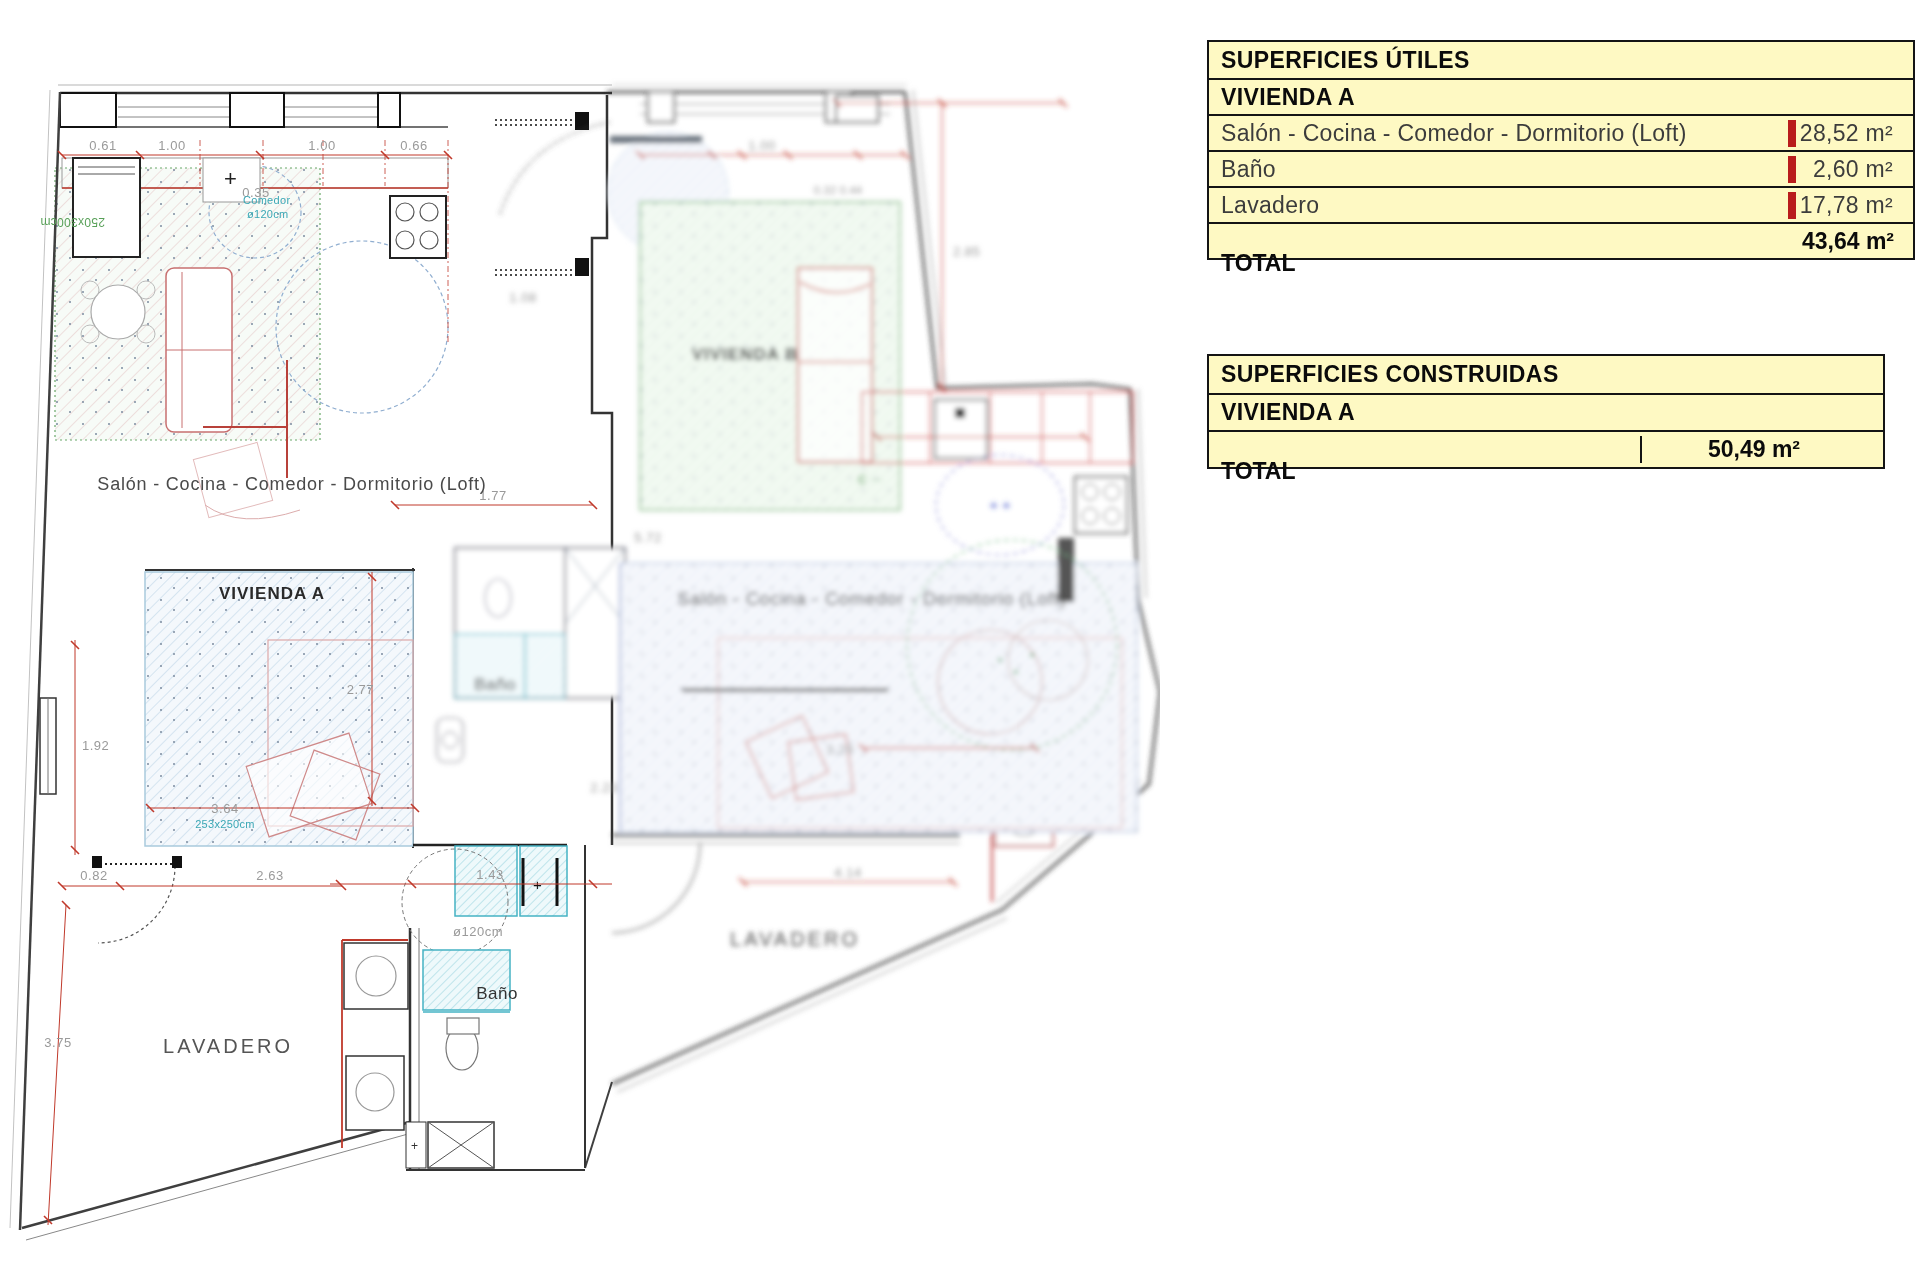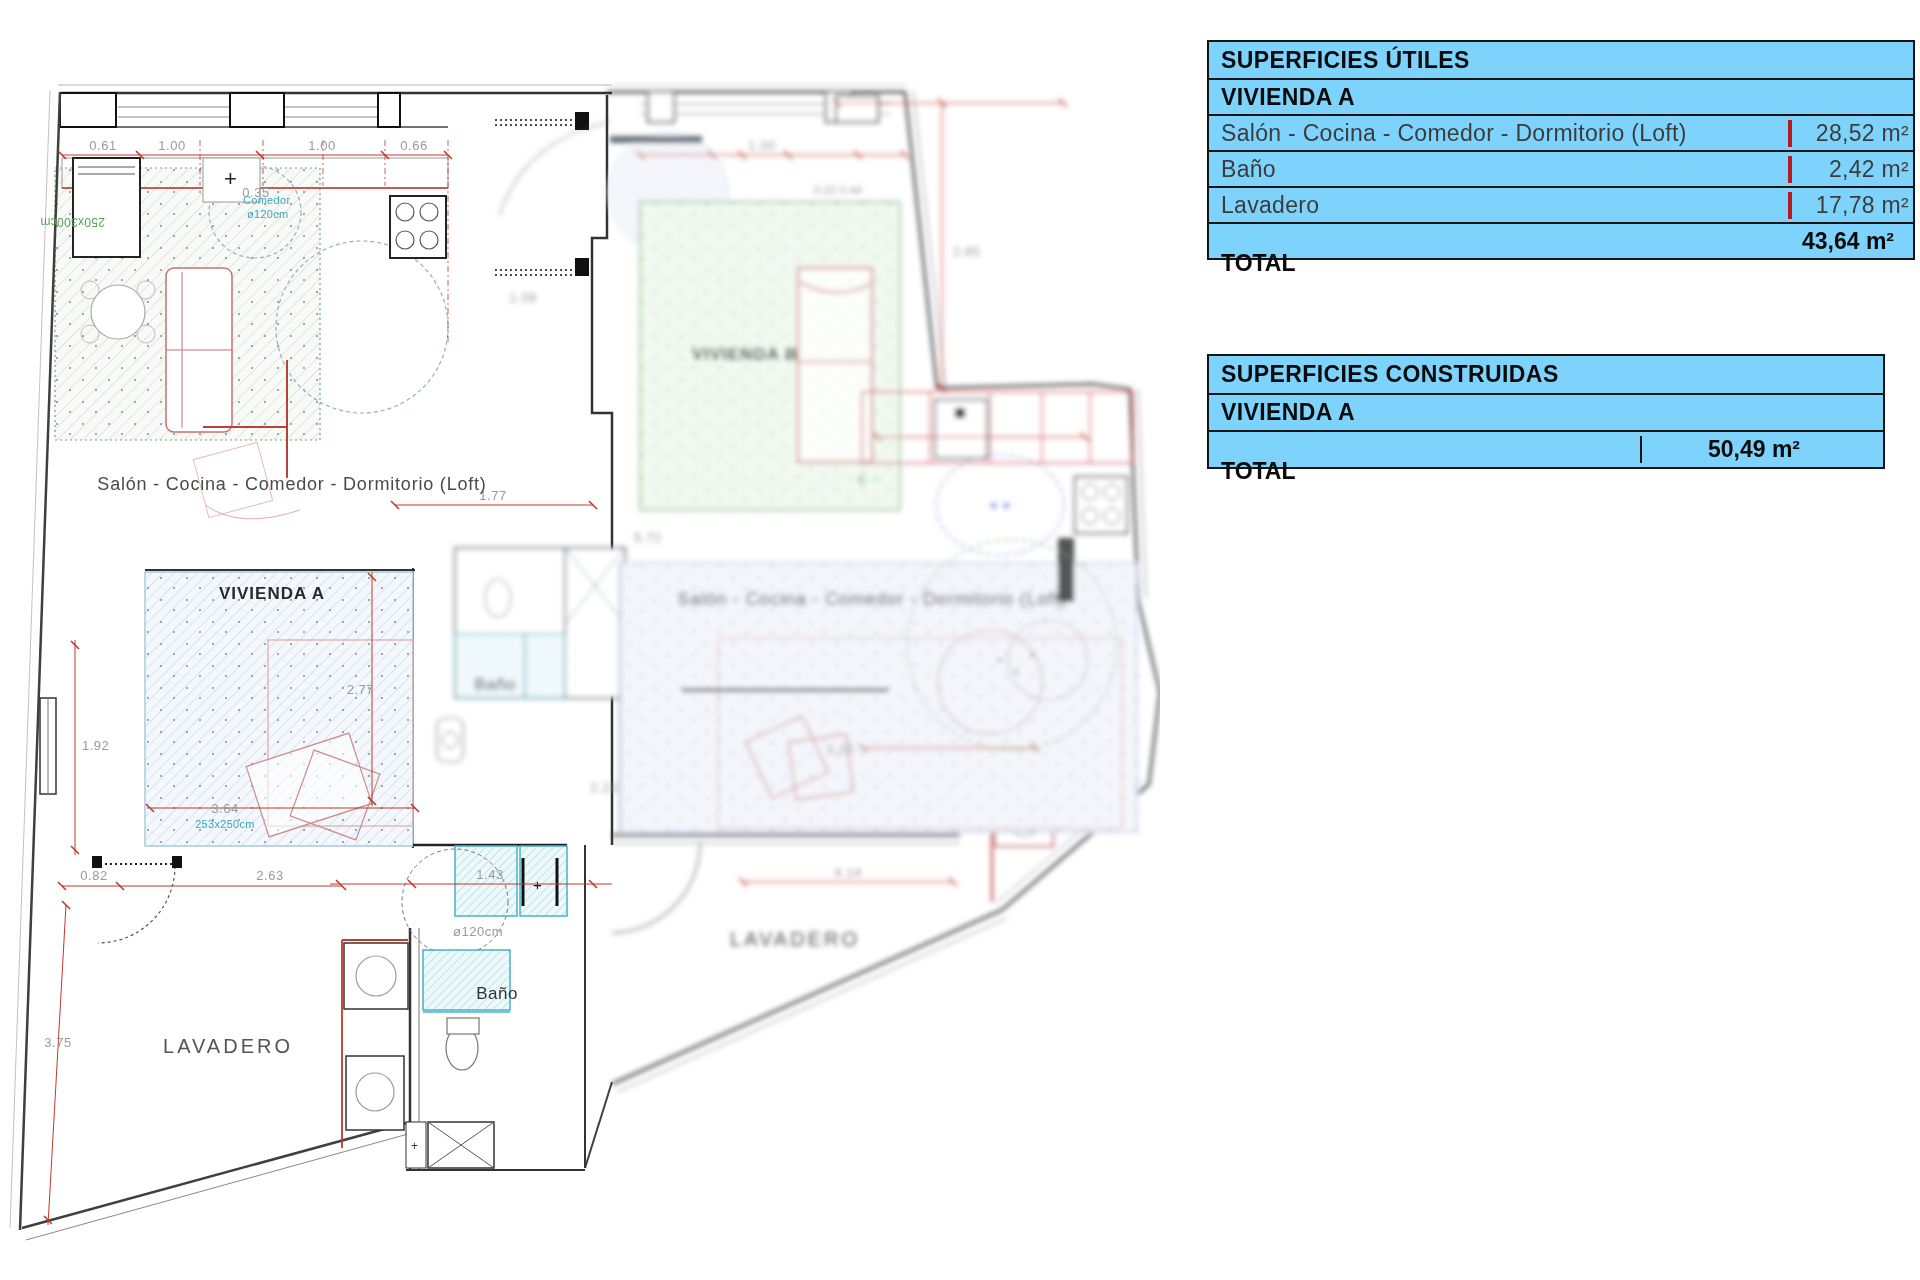--- a/index.html
+++ b/index.html
@@ -1,26 +1,26 @@
 <!DOCTYPE html>
 <html><head>
 <meta charset="utf-8">
 <style>
   html,body{margin:0;padding:0;background:#fff;width:1920px;height:1280px;
     font-family:"Liberation Sans",sans-serif;overflow:hidden;}
   .stage{position:relative;width:1920px;height:1280px;background:#fff;}
 
   
-  .tbl{position:absolute;border:2px solid #141414;background:#7dd3fc;box-sizing:border-box;}
+  .tbl{position:absolute;border:2px solid #141414;background:#fef9c3;box-sizing:border-box;}
   .tbl .row{display:flex;align-items:center;box-sizing:border-box;border-top:2px solid #141414;}
   .tbl .row:first-child{border-top:none;}
   .tbl .head{font-weight:bold;font-size:23px;color:#0b0b0b;letter-spacing:.4px;padding-left:12px;}
   .tbl .data{font-size:23px;color:#3c3c3c;letter-spacing:.3px;}
   .tbl .data .c1{padding-left:12px;flex:1 1 auto;}
-  .tbl .data .c2{border-left:4px solid #b91c1c;text-align:right;padding-right:4px;box-sizing:border-box;}
+  .tbl .data .c2{border-left:8px solid #b91c1c;text-align:right;padding-right:20px;box-sizing:border-box;}
   .tbl .total{font-weight:bold;font-size:23px;color:#0b0b0b;}
   .tbl .total .c1{padding-left:12px;flex:1 1 auto;margin-top:44px;}
   .tbl .total .c2t{text-align:center;}
   #t1{left:1207px;top:40px;width:708px;}
   #t1 .row{height:36px;}
   #t1 .data .c2{width:125px;}
   #t2{left:1207px;top:354px;width:678px;}
   #t2 .row{height:37px;}
   #t2 .total .c2t{border-left:2px solid #141414;width:224px;text-align:center;padding-right:17px;}
 
@@ -333,21 +333,21 @@
     </div>
     <div class="row head">
       <span>VIVIENDA A</span>
     </div>
     <div class="row data">
       <span class="c1">Salón - Cocina - Comedor - Dormitorio (Loft)</span>
       <span class="c2">28,52  m²</span>
     </div>
     <div class="row data">
       <span class="c1">Baño</span>
-      <span class="c2">2,42  m²</span>
+      <span class="c2">2,60  m²</span>
     </div>
     <div class="row data">
       <span class="c1">Lavadero</span>
       <span class="c2">17,78  m²</span>
     </div>
     <div class="row total">
       <span class="c1">TOTAL</span>
       <span class="c2t" style="width:130px">43,64  m²</span>
     </div>
   </div>

